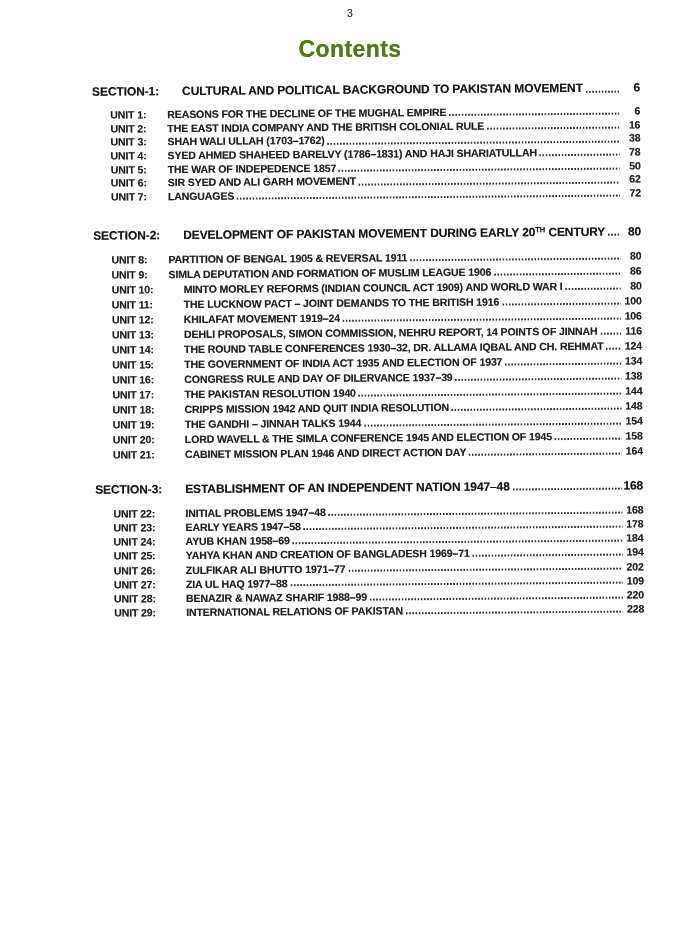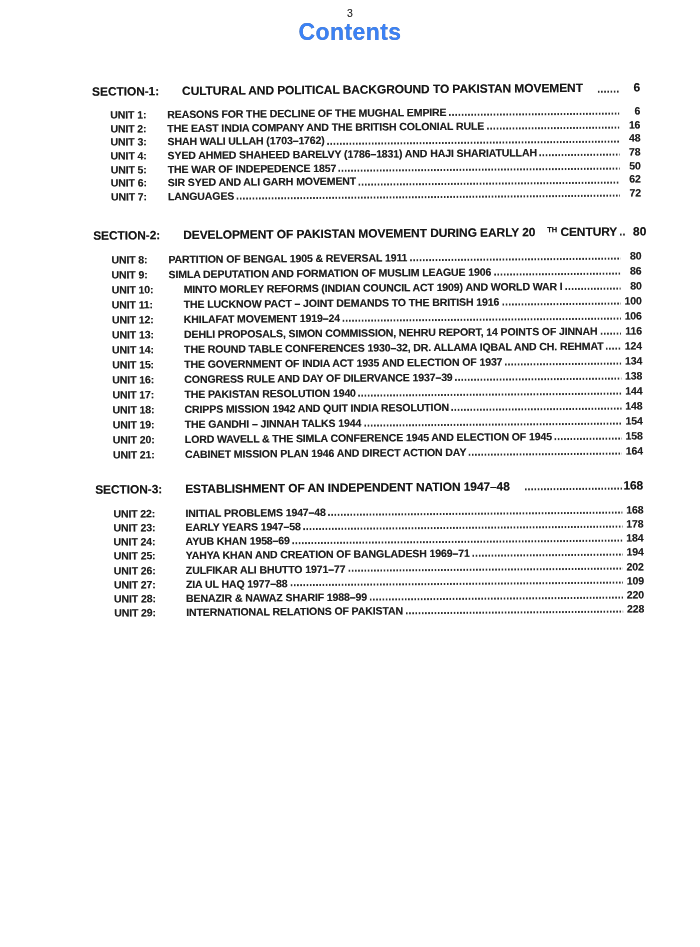--- a/index.html
+++ b/index.html
@@ -24,25 +24,26 @@
     font-weight: 400;
     color: #2e2e2e;
     line-height: 13px;
     text-shadow: 0 0 0.4px rgba(40,40,40,0.55);
   }
   .running-header .pgno { display: block; }
   .running-header .publisher { display: block; }
 
   
   .contents-title {
+    margin-top: 17px;
     text-align: center;
     font-size: 23px;
     font-weight: 700;
     letter-spacing: 0.4px;
-    color: #3b82f6;
+    color: #4d7c0f;
     line-height: 24px;
     text-shadow: 0 0 0.5px rgba(20,20,20,0.6);
   }
 
   
   .toc {
     position: absolute;
     left: 60px;
     top: 85px;
     width: 580px;
@@ -53,21 +54,20 @@
   .row { display: flex; white-space: nowrap; }
   .lbl { flex: 0 0 auto; margin-left: 32px; }
   .ttl { flex: 0 0 auto; }
   .t-pre, .t-post { letter-spacing: inherit; }
   .sup {
     font-size: 7.5px;
     line-height: 0;
     position: relative;
     top: -4px;
     font-weight: 700;
-    padding-left: 12px;
   }
   .leader {
     flex: 1 1 auto;
     min-width: 6px;
     align-self: flex-end;
     height: 4px;
     margin: 0 1px 2.5px 2px;
     background-image: radial-gradient(circle, #2c2c2c 0.85px, rgba(0,0,0,0) 1.05px);
     background-size: 3.2px 4px;
     background-repeat: repeat-x;
@@ -138,21 +138,21 @@
         <div class="row unit-row">
     <span class="lbl">UNIT 2:</span>
     <span class="ttl">THE EAST INDIA COMPANY AND THE BRITISH COLONIAL RULE</span>
     <span class="leader"></span>
     <span class="pg">16</span>
   </div>
         <div class="row unit-row">
     <span class="lbl">UNIT 3:</span>
     <span class="ttl">SHAH WALI ULLAH (1703–1762)</span>
     <span class="leader"></span>
-    <span class="pg">48</span>
+    <span class="pg">38</span>
   </div>
         <div class="row unit-row">
     <span class="lbl">UNIT 4:</span>
     <span class="ttl">SYED AHMED SHAHEED BARELVY (1786–1831) AND HAJI SHARIATULLAH</span>
     <span class="leader"></span>
     <span class="pg">78</span>
   </div>
         <div class="row unit-row">
     <span class="lbl">UNIT 5:</span>
     <span class="ttl">THE WAR OF INDEPEDENCE 1857</span>

